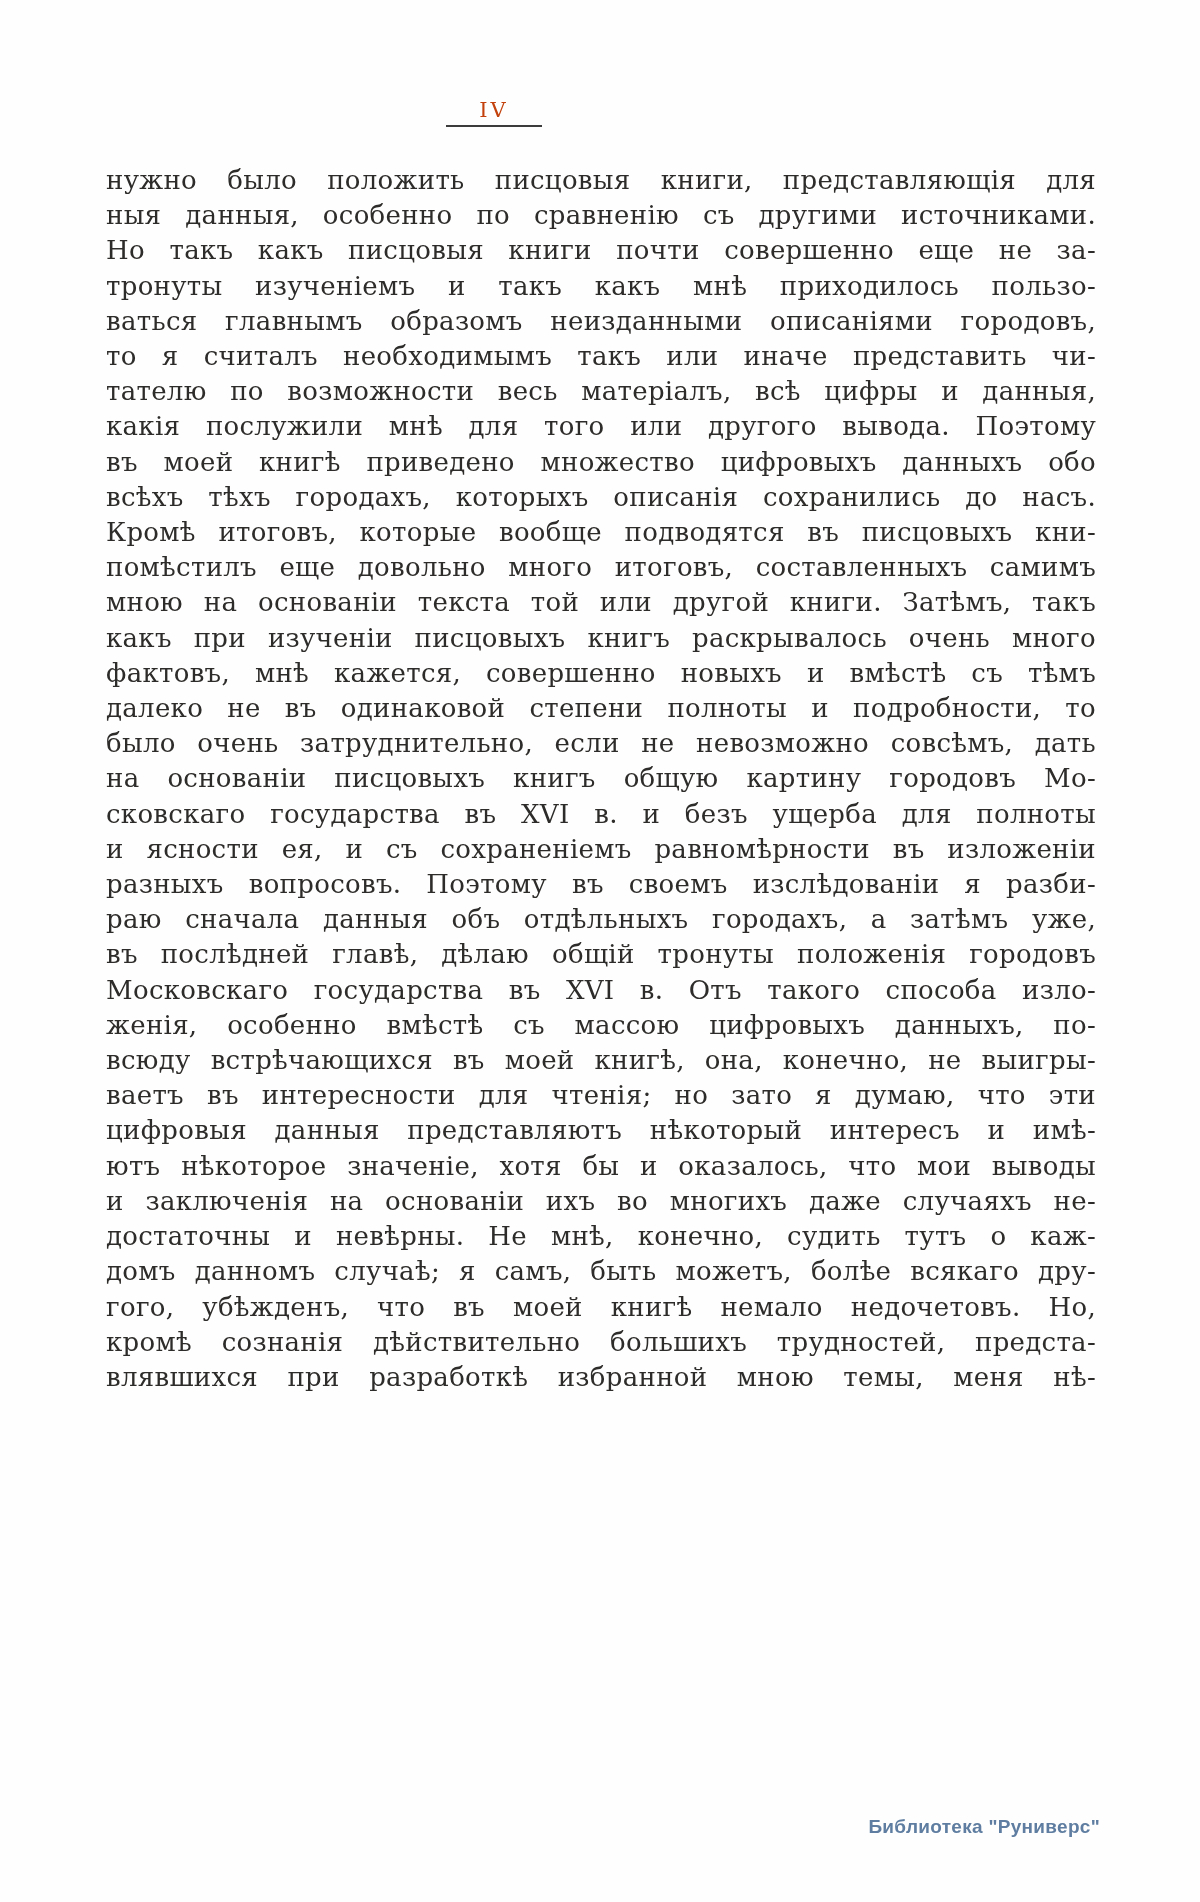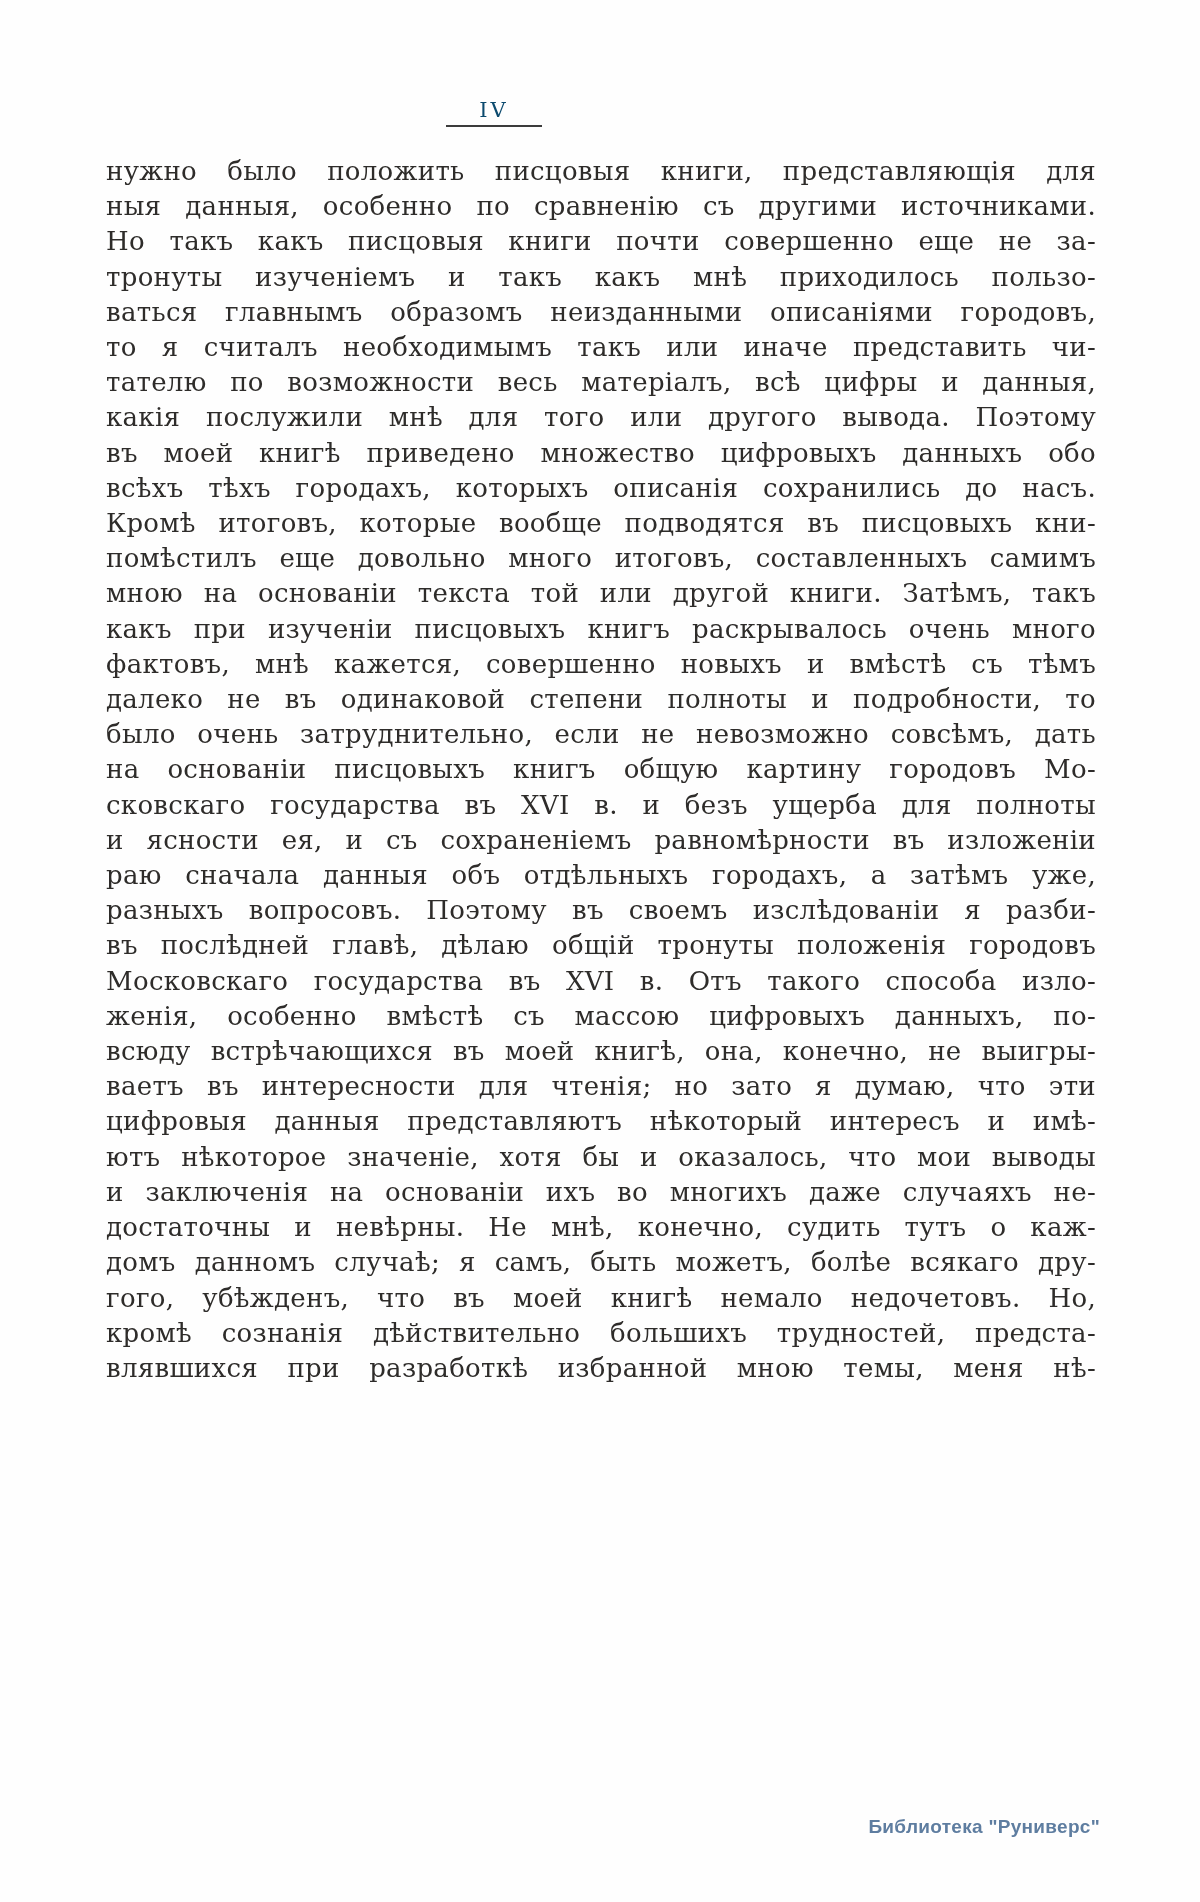--- a/index.html
+++ b/index.html
@@ -19,32 +19,32 @@
   .page-number-wrap {
     position: absolute;
     top: 98px;
     left: 438px;
     width: 112px;
     text-align: center;
   }
   .page-number {
     font-size: 21px;
     letter-spacing: 3px;
-    color: #0c4a6e;
+    color: #c2410c;
     line-height: 24px;
   }
   .page-number-rule {
     margin: 3px auto 0 auto;
     width: 96px;
     height: 2px;
     background: #3c3c3c;
   }
   .body-text {
     position: absolute;
-    top: 154px;
+    top: 163px;
     left: 106px;
     width: 990px;
   }
   .body-text .line {
     font-size: 26px;
     line-height: 35.2px;
     white-space: normal;
     text-align: justify;
     text-align-last: justify;
     letter-spacing: 0.3px;
@@ -85,22 +85,22 @@
       <div class="line">Кромѣ итоговъ, которые вообще подводятся въ писцовыхъ кни-</div>
       <div class="line">помѣстилъ еще довольно много итоговъ, составленныхъ самимъ</div>
       <div class="line">мною на основаніи текста той или другой книги. Затѣмъ, такъ</div>
       <div class="line">какъ при изученіи писцовыхъ книгъ раскрывалось очень много</div>
       <div class="line">фактовъ, мнѣ кажется, совершенно новыхъ и вмѣстѣ съ тѣмъ</div>
       <div class="line">далеко не въ одинаковой степени полноты и подробности, то</div>
       <div class="line">было очень затруднительно, если не невозможно совсѣмъ, дать</div>
       <div class="line">на основаніи писцовыхъ книгъ общую картину городовъ Мо-</div>
       <div class="line">сковскаго государства въ XVI в. и безъ ущерба для полноты</div>
       <div class="line">и ясности ея, и съ сохраненіемъ равномѣрности въ изложеніи</div>
+      <div class="line">разныхъ вопросовъ. Поэтому въ своемъ изслѣдованіи я разби-</div>
       <div class="line">раю сначала данныя объ отдѣльныхъ городахъ, а затѣмъ уже,</div>
-      <div class="line">разныхъ вопросовъ. Поэтому въ своемъ изслѣдованіи я разби-</div>
       <div class="line">въ послѣдней главѣ, дѣлаю общій тронуты положенія городовъ</div>
       <div class="line">Московскаго государства въ XVI в. Отъ такого способа изло-</div>
       <div class="line">женія, особенно вмѣстѣ съ массою цифровыхъ данныхъ, по-</div>
       <div class="line">всюду встрѣчающихся въ моей книгѣ, она, конечно, не выигры-</div>
       <div class="line">ваетъ въ интересности для чтенія; но зато я думаю, что эти</div>
       <div class="line">цифровыя данныя представляютъ нѣкоторый интересъ и имѣ-</div>
       <div class="line">ютъ нѣкоторое значеніе, хотя бы и оказалось, что мои выводы</div>
       <div class="line">и заключенія на основаніи ихъ во многихъ даже случаяхъ не-</div>
       <div class="line">достаточны и невѣрны. Не мнѣ, конечно, судить тутъ о каж-</div>
       <div class="line">домъ данномъ случаѣ; я самъ, быть можетъ, болѣе всякаго дру-</div>

